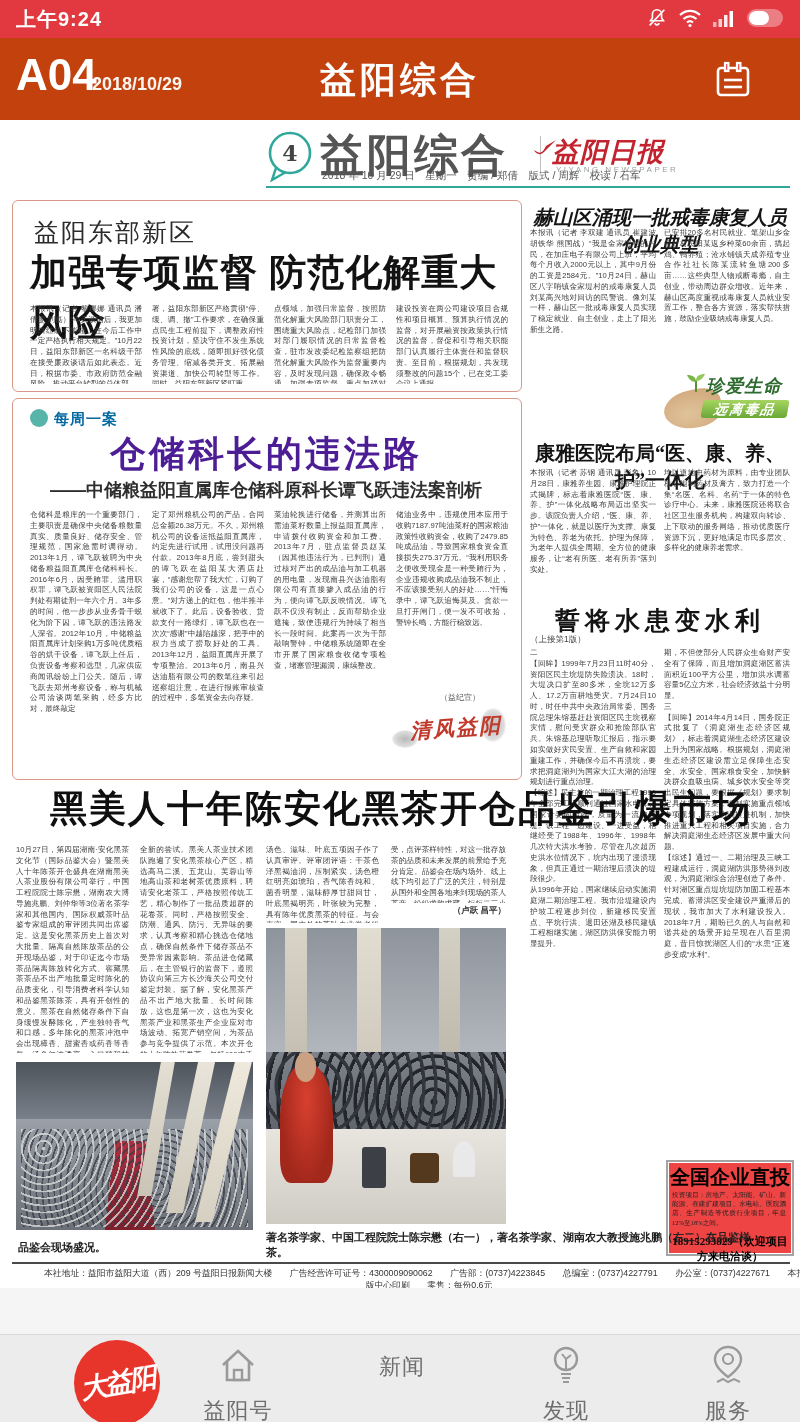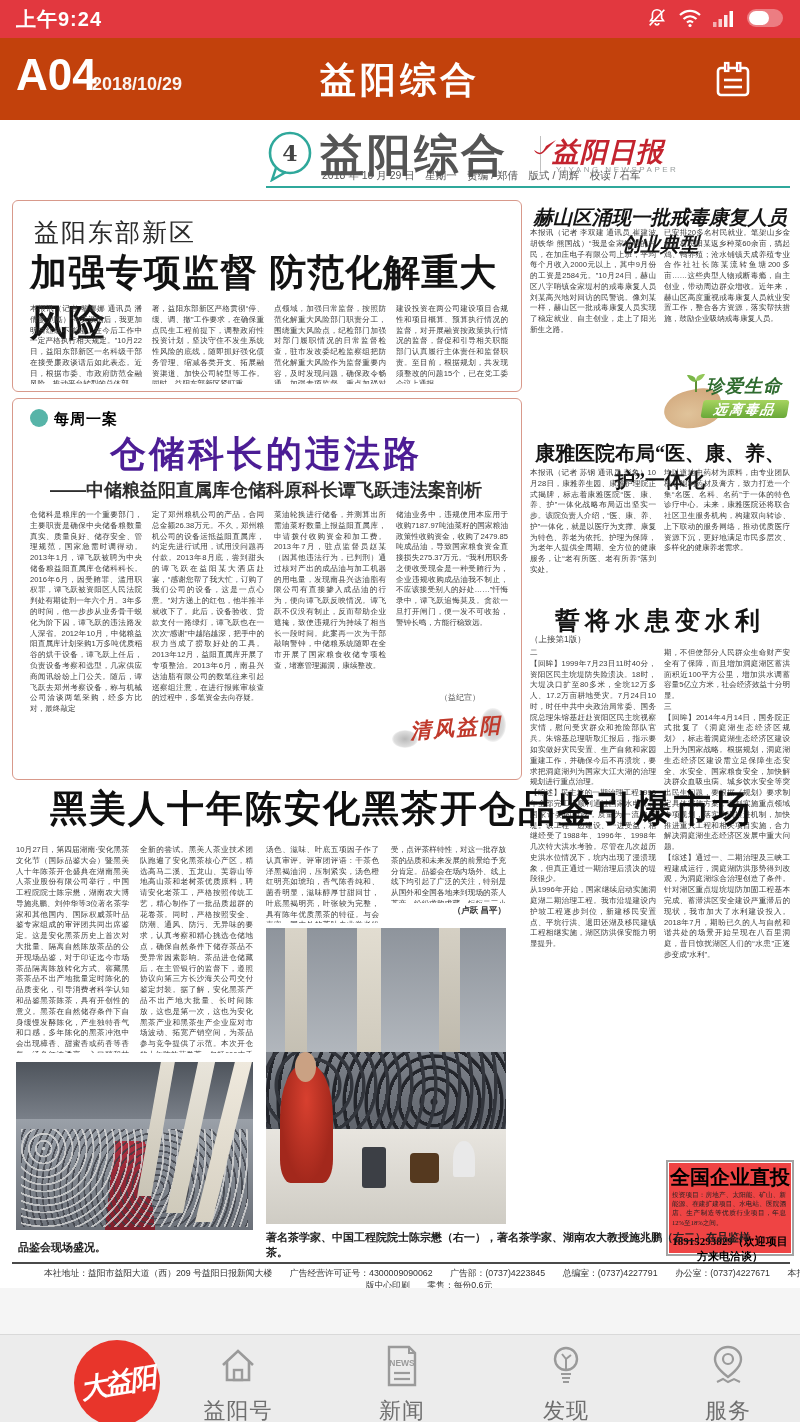--- a/index.html
+++ b/index.html
@@ -26,21 +26,21 @@
   .dateline{left:322px;top:169px;font-size:10.5px;color:#555;}
   .teal-rule{left:266px;top:186px;width:524px;height:2px;background:#2fa89b;}
   
   .artbox{border:1px solid #d8998b;border-radius:6px;background:#fff;}
   .box1{left:12px;top:200px;width:508px;height:190px;}
   .box2{left:12px;top:398px;width:508px;height:380px;}
   .kicker{left:34px;top:216px;font-size:25px;color:#2b2b2b;letter-spacing:2px;}
   .h1{left:30px;top:248px;width:474px;font-size:37px;font-weight:bold;color:#121212;letter-spacing:1px;}
   .col{font-size:7.6px;line-height:1.42;text-align:justify;color:#3c3c3c;overflow:hidden;}
   .badge-dot{left:30px;top:409px;width:18px;height:18px;border-radius:50%;background:#57b4a8;}
-  .badge-label{left:54px;top:410px;font-size:15px;font-weight:bold;color:#000000;letter-spacing:1px;}
+  .badge-label{left:54px;top:410px;font-size:15px;font-weight:bold;color:#0369a1;letter-spacing:1px;}
   .h2{left:12px;top:430px;width:508px;text-align:center;font-size:36px;font-weight:bold;color:#4c1d95;letter-spacing:3px;}
   .h2sub{left:12px;top:478px;width:508px;text-align:center;font-size:18px;font-weight:bold;color:#2e2e2e;}
   .credit-small{font-size:8px;color:#555;}
   .stamp{left:392px;top:700px;width:118px;height:64px;}
   .stamp-text{left:18px;top:14px;font-size:21px;font-weight:bold;font-style:italic;color:#c0392b;
       font-family:"DejaVu Serif",serif;transform:rotate(-4deg);letter-spacing:2px;}
   .ink{position:absolute;border-radius:50%;background:radial-gradient(#9a9a9a,#cfcfcf 60%,transparent 75%);opacity:.7;}
   
   .rh{width:262px;text-align:center;font-weight:bold;color:#141414;}
   .r1h{left:529px;top:204px;font-size:19.5px;font-style:italic;}
@@ -263,29 +263,20 @@
     <svg width="42" height="42" viewBox="0 0 42 42">
         <path d="M6 20 L21 6 L36 20" fill="none" stroke="#9a9a9a" stroke-width="2.6"></path>
         <path d="M10 17 V35 H32 V17" fill="none" stroke="#9a9a9a" stroke-width="2.6"></path>
         <rect x="17" y="25" width="8" height="10" fill="none" stroke="#9a9a9a" stroke-width="2.4"></rect>
       </svg>
   </div>
   <span class="lbl">益阳号</span>
 </div>
 
 <div class="nav-item" style="left:342px;">
-  <div class="nav-ico">
-    <svg width="40" height="44" viewBox="0 0 40 44">
-        <path d="M7 3 H27 L33 9 V41 H7 Z" fill="none" stroke="#9a9a9a" stroke-width="2.4"></path>
-        <path d="M27 3 V9 H33" fill="none" stroke="#9a9a9a" stroke-width="2"></path>
-        <text x="20" y="22" text-anchor="middle" font-size="8.5" font-weight="bold" fill="#9a9a9a" font-family="Liberation Sans,sans-serif">NEWS</text>
-        <line x1="12" y1="29" x2="28" y2="29" stroke="#9a9a9a" stroke-width="2.2"></line>
-        <line x1="12" y1="35" x2="28" y2="35" stroke="#9a9a9a" stroke-width="2.2"></line>
-      </svg>
-  </div>
   <span class="lbl">新闻</span>
 </div>
 
 <div class="nav-item" style="left:506px;">
   <div class="nav-ico">
     <svg width="42" height="44" viewBox="0 0 42 44">
         <circle cx="21" cy="15" r="11" fill="none" stroke="#9a9a9a" stroke-width="2.4"></circle>
         <path d="M21 15 l-4 -5 M21 15 l5 -4 M21 15 V26" fill="none" stroke="#9a9a9a" stroke-width="2"></path>
         <path d="M16 30 h10 M17 34 h8 M18 38 h6" stroke="#9a9a9a" stroke-width="2.2" fill="none"></path>
       </svg>

